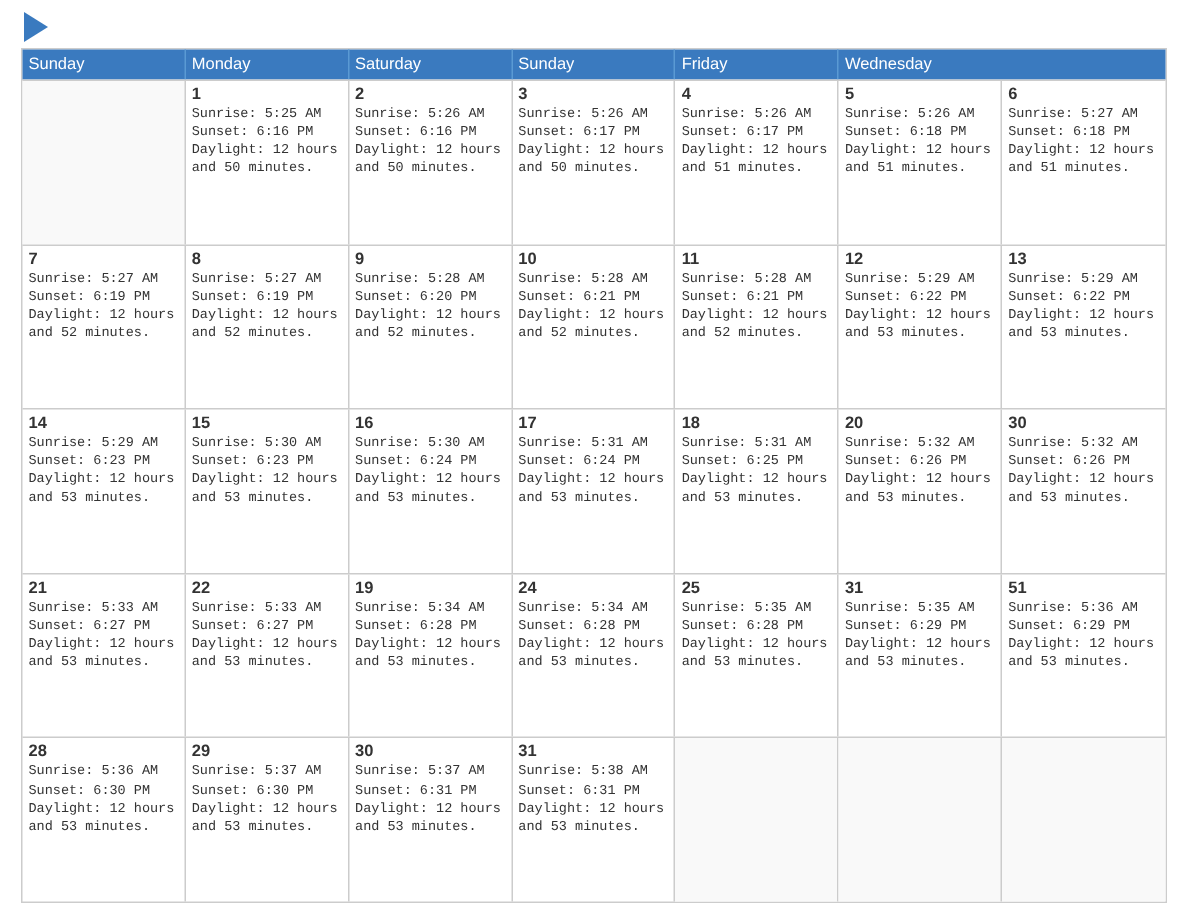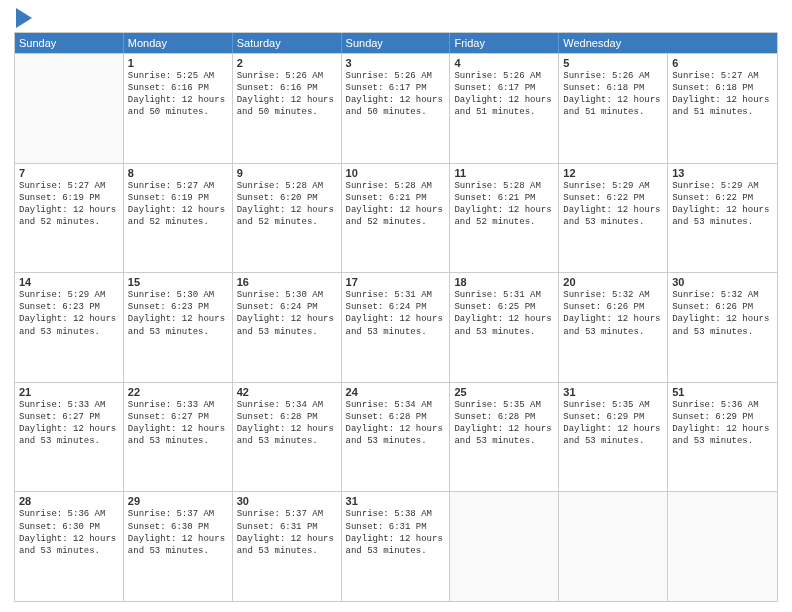--- a/index.html
+++ b/index.html
@@ -244,21 +244,21 @@
         <div class="cal-row">
           <div class="cal-cell">
             <span class="day-num">21</span>
             <div class="cell-text">Sunrise: 5:33 AM<br>Sunset: 6:27 PM<br>Daylight: 12 hours<br>and 53 minutes.</div>
           </div>
           <div class="cal-cell">
             <span class="day-num">22</span>
             <div class="cell-text">Sunrise: 5:33 AM<br>Sunset: 6:27 PM<br>Daylight: 12 hours<br>and 53 minutes.</div>
           </div>
           <div class="cal-cell">
-            <span class="day-num">42</span>
+            <span class="day-num">19</span>
             <div class="cell-text">Sunrise: 5:34 AM<br>Sunset: 6:28 PM<br>Daylight: 12 hours<br>and 53 minutes.</div>
           </div>
           <div class="cal-cell">
             <span class="day-num">24</span>
             <div class="cell-text">Sunrise: 5:34 AM<br>Sunset: 6:28 PM<br>Daylight: 12 hours<br>and 53 minutes.</div>
           </div>
           <div class="cal-cell">
             <span class="day-num">25</span>
             <div class="cell-text">Sunrise: 5:35 AM<br>Sunset: 6:28 PM<br>Daylight: 12 hours<br>and 53 minutes.</div>
           </div>

